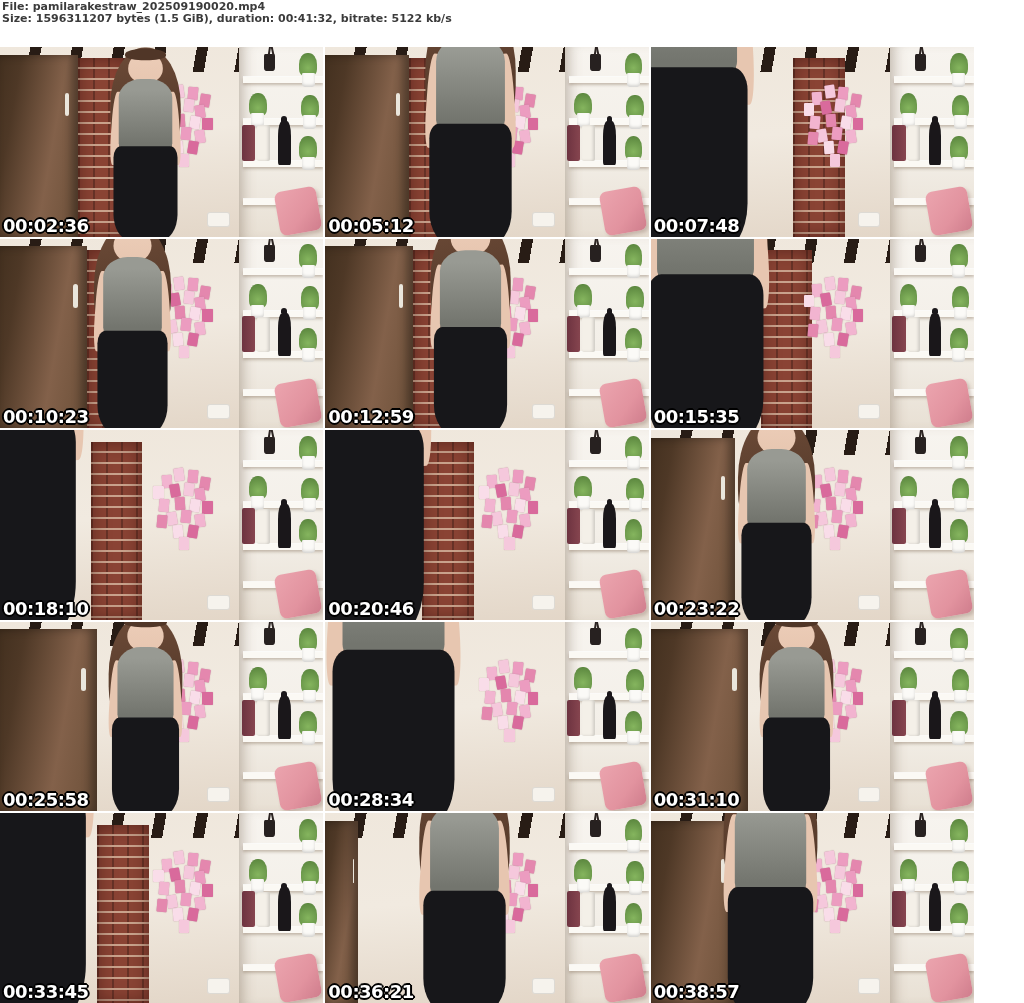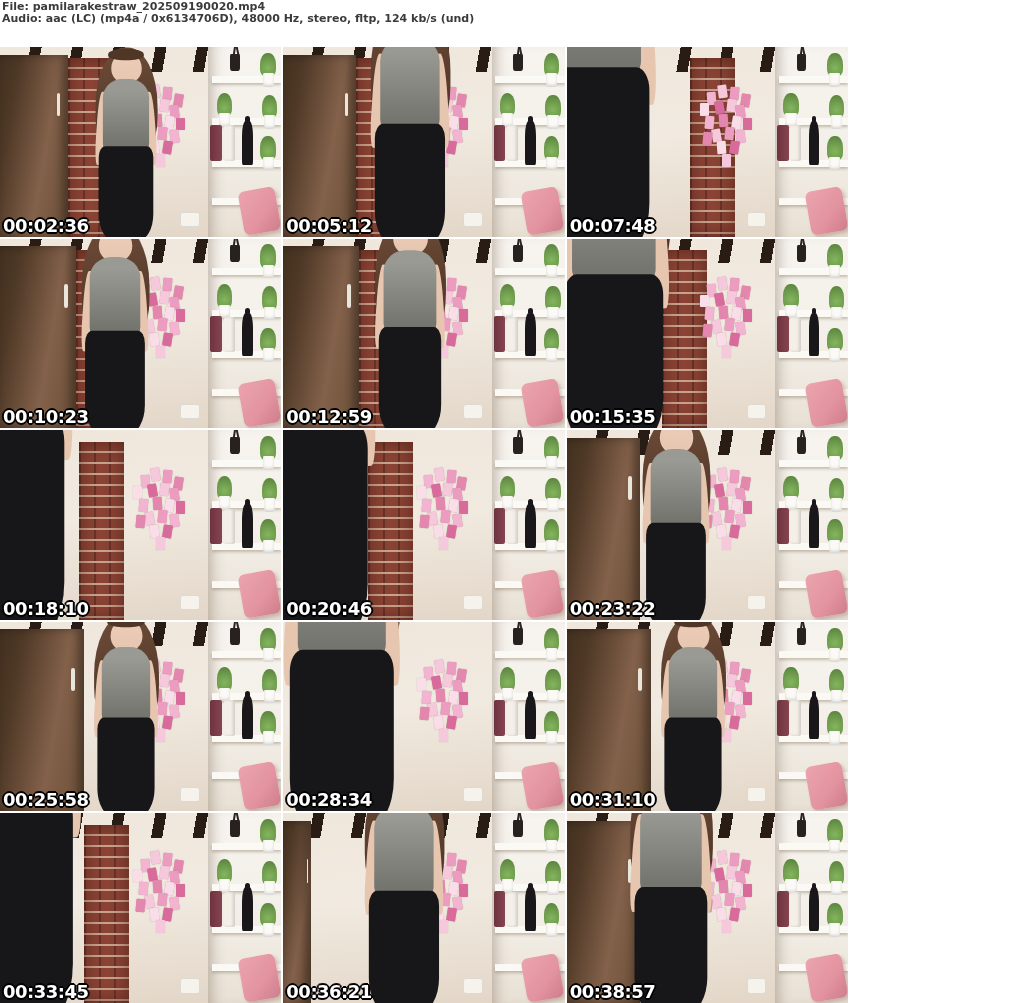--- a/index.html
+++ b/index.html
@@ -1,20 +1,20 @@
 <!DOCTYPE html>
 <html style="--bg: #ffffff; --header-text: #3b3b3b; --wall: #efe7dc; --wall2: #e2d5c6; --wood: #4e3826; --wood2: #83614a; --brick: #8a4334; --mortar: #c9a28c; --shelf: #f3efe8; --board: #fbf9f4; --pillow: #e2939f; --plant: #85b55e; --plant2: #55803a; --pot: #fbfaf7; --bottle: #1a171a; --hair: #6a4936; --hair2: #503627; --skin: #e7c6b0; --top1: #989a93; --top2: #73756e; --bottom: #17171a; --ceiling: #8d6b4a; --ceiling2: #6e5138; --beam: #281c15; --ts: #ffffff; --ts-outline: #000000;"><head>
 <meta charset="utf-8">
 <style>
   html,body{margin:0;padding:0;}
   body{
     width:1024px;height:1003px;overflow:hidden;background:var(--bg,#fff);
     font-family:"DejaVu Sans","Liberation Sans",sans-serif;
   }
-  .page{width:848px;height:1003px;display:flex;flex-direction:column;}
+  .page{width:974px;height:1003px;display:flex;flex-direction:column;}
 
   
   .file-info{
     height:47px;flex:0 0 47px;padding:1px 0 0 2px;box-sizing:border-box;
     background:var(--bg,#fff);color:var(--header-text,#3b3b3b);
     font-size:11px;font-weight:bold;line-height:11.6px;white-space:nowrap;
   }
 
   
   .grid{
@@ -109,21 +109,21 @@
       -1px -1px 0 var(--ts-outline,#000), 1px -1px 0 var(--ts-outline,#000),
       -1px 1px 0 var(--ts-outline,#000), 1px 1px 0 var(--ts-outline,#000);
   }
 </style>
 </head>
 <body>
 
 <div class="page">
   <header class="file-info">
     <div>File: pamilarakestraw_202509190020.mp4</div>
-    <div>Audio: aac (LC) (mp4a / 0x6134706D), 48000 Hz, stereo, fltp, 124 kb/s (und)</div>
+    <div>Size: 1596311207 bytes (1.5 GiB), duration: 00:41:32, bitrate: 5122 kb/s</div>
   </header>
   <div class="grid" id="grid">
       <div class="thumb">
     <div class="scene">
       <div class="wall"></div>
       <div class="ceiling"></div>
       <div class="wardrobe" style="width: 24%;">
         <div class="handle"></div>
       </div>
       <div class="brick" style="left: 24%;"></div>

